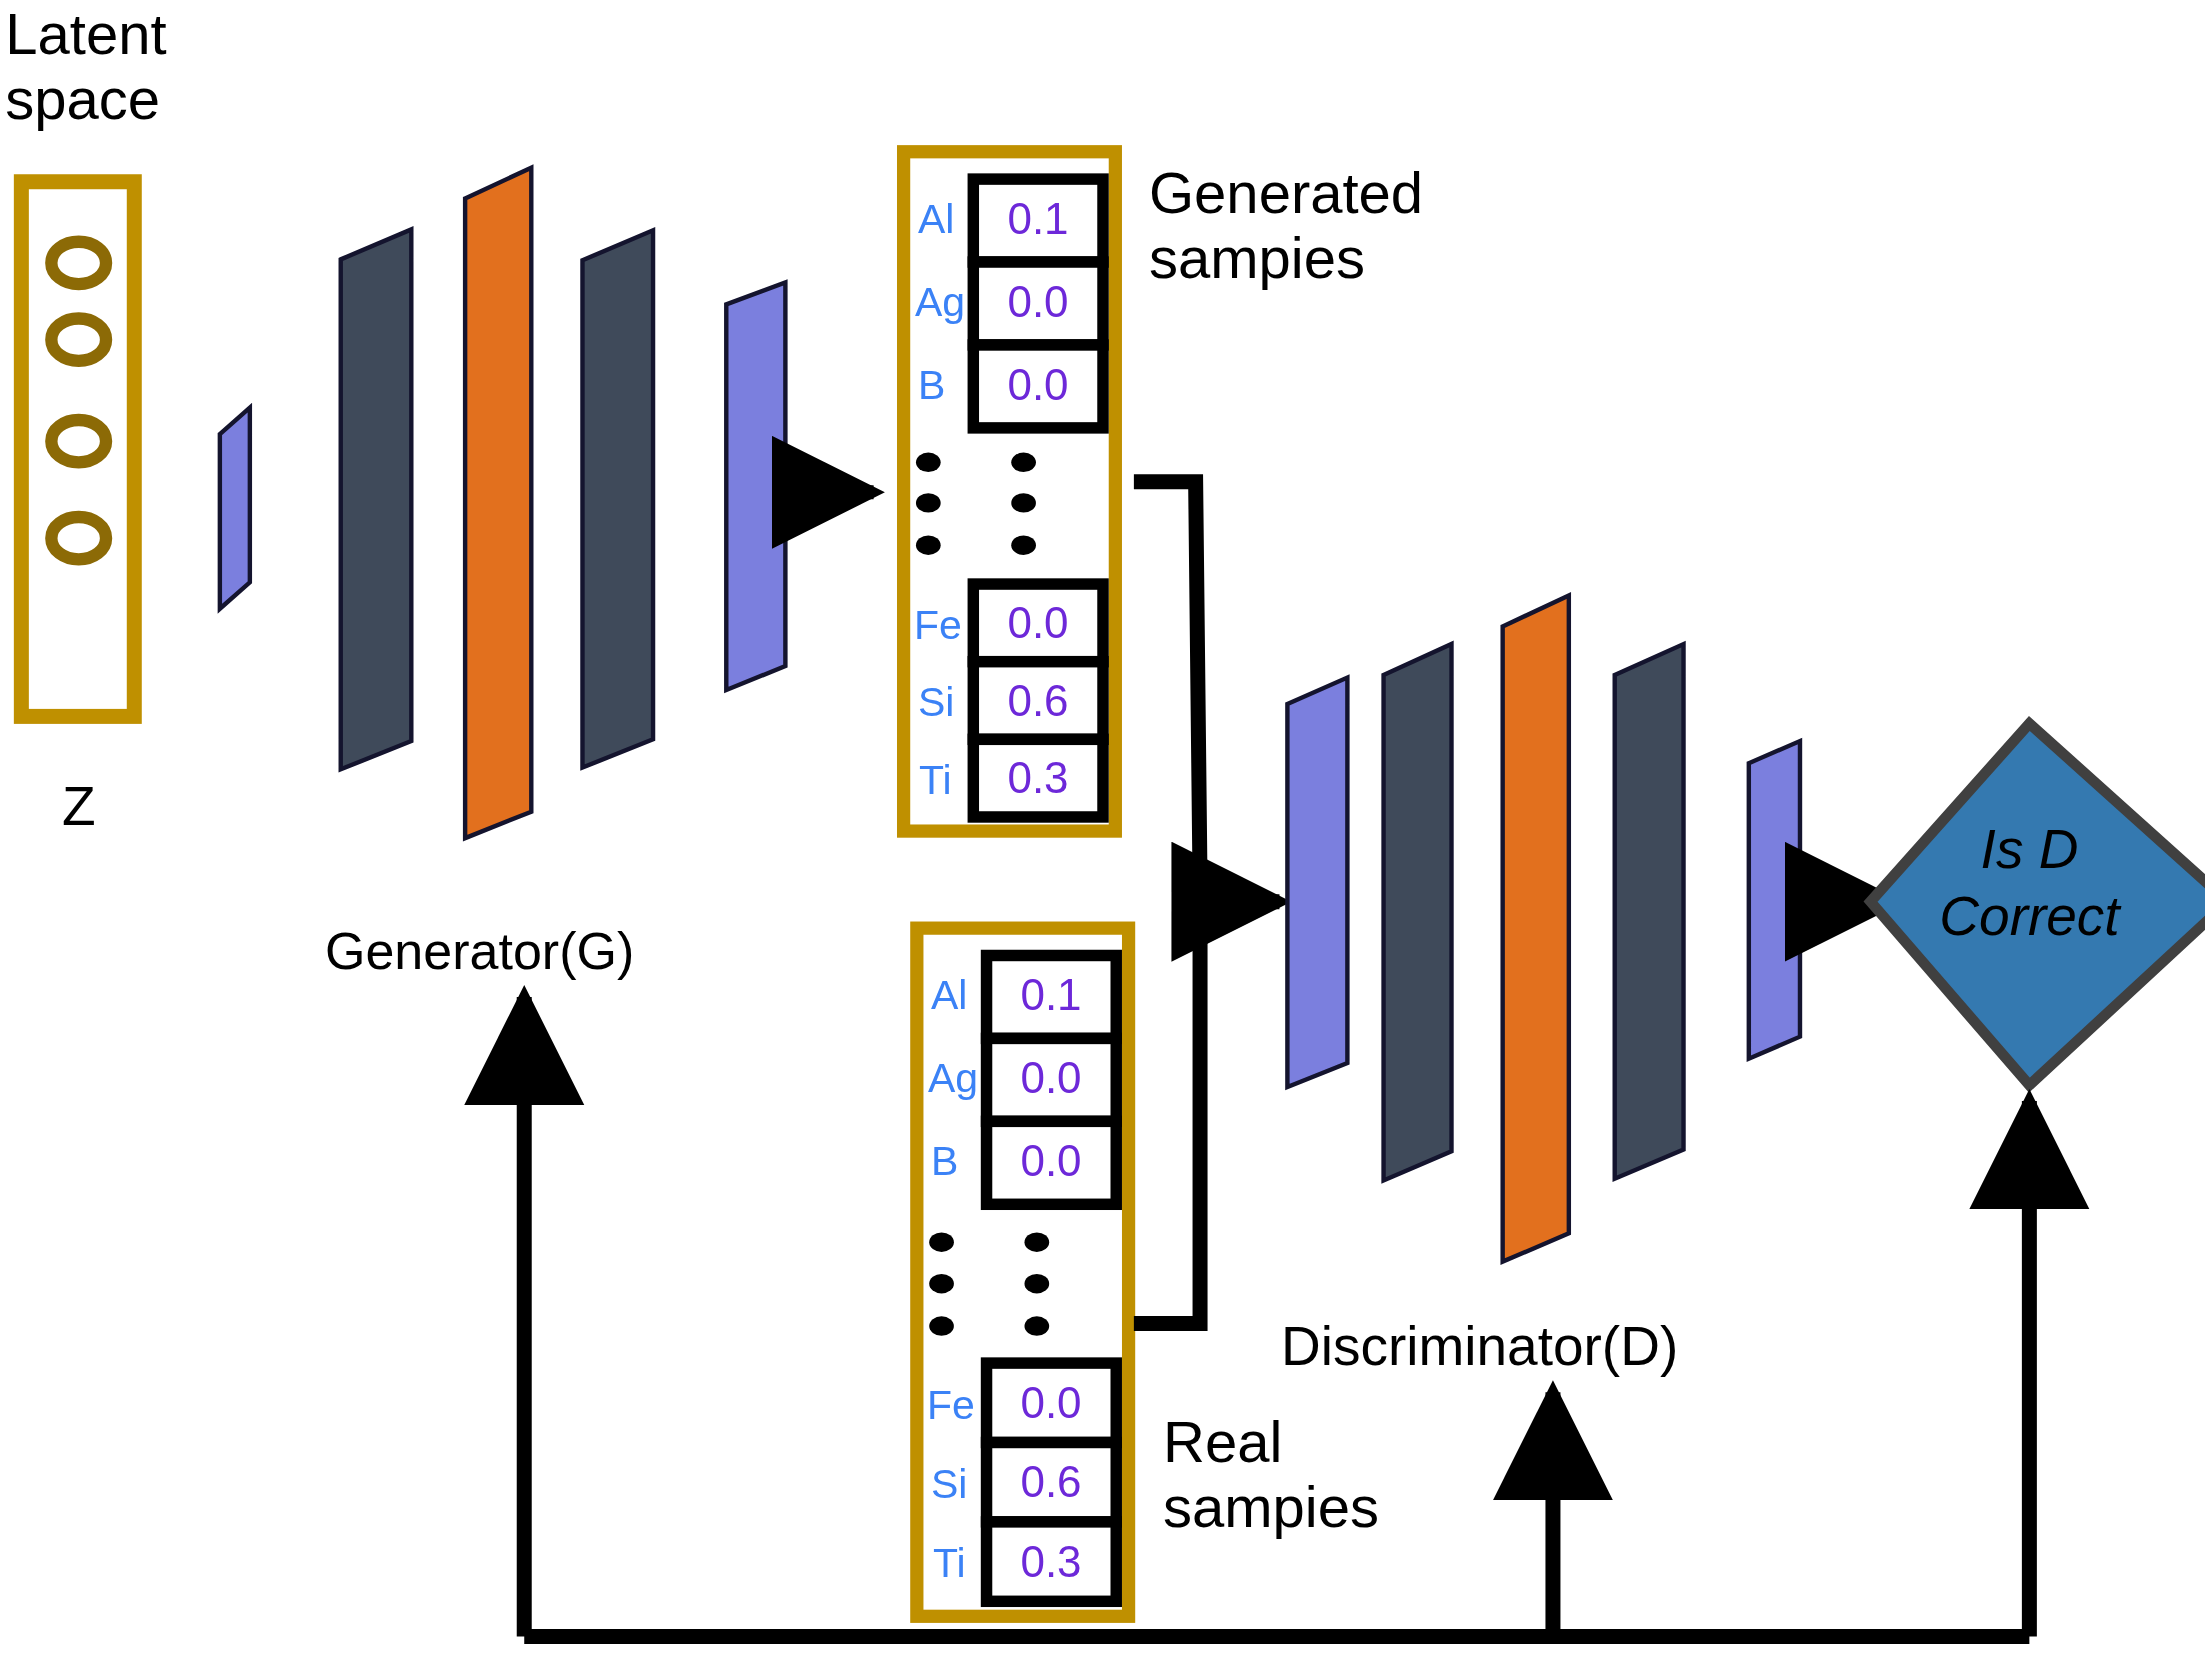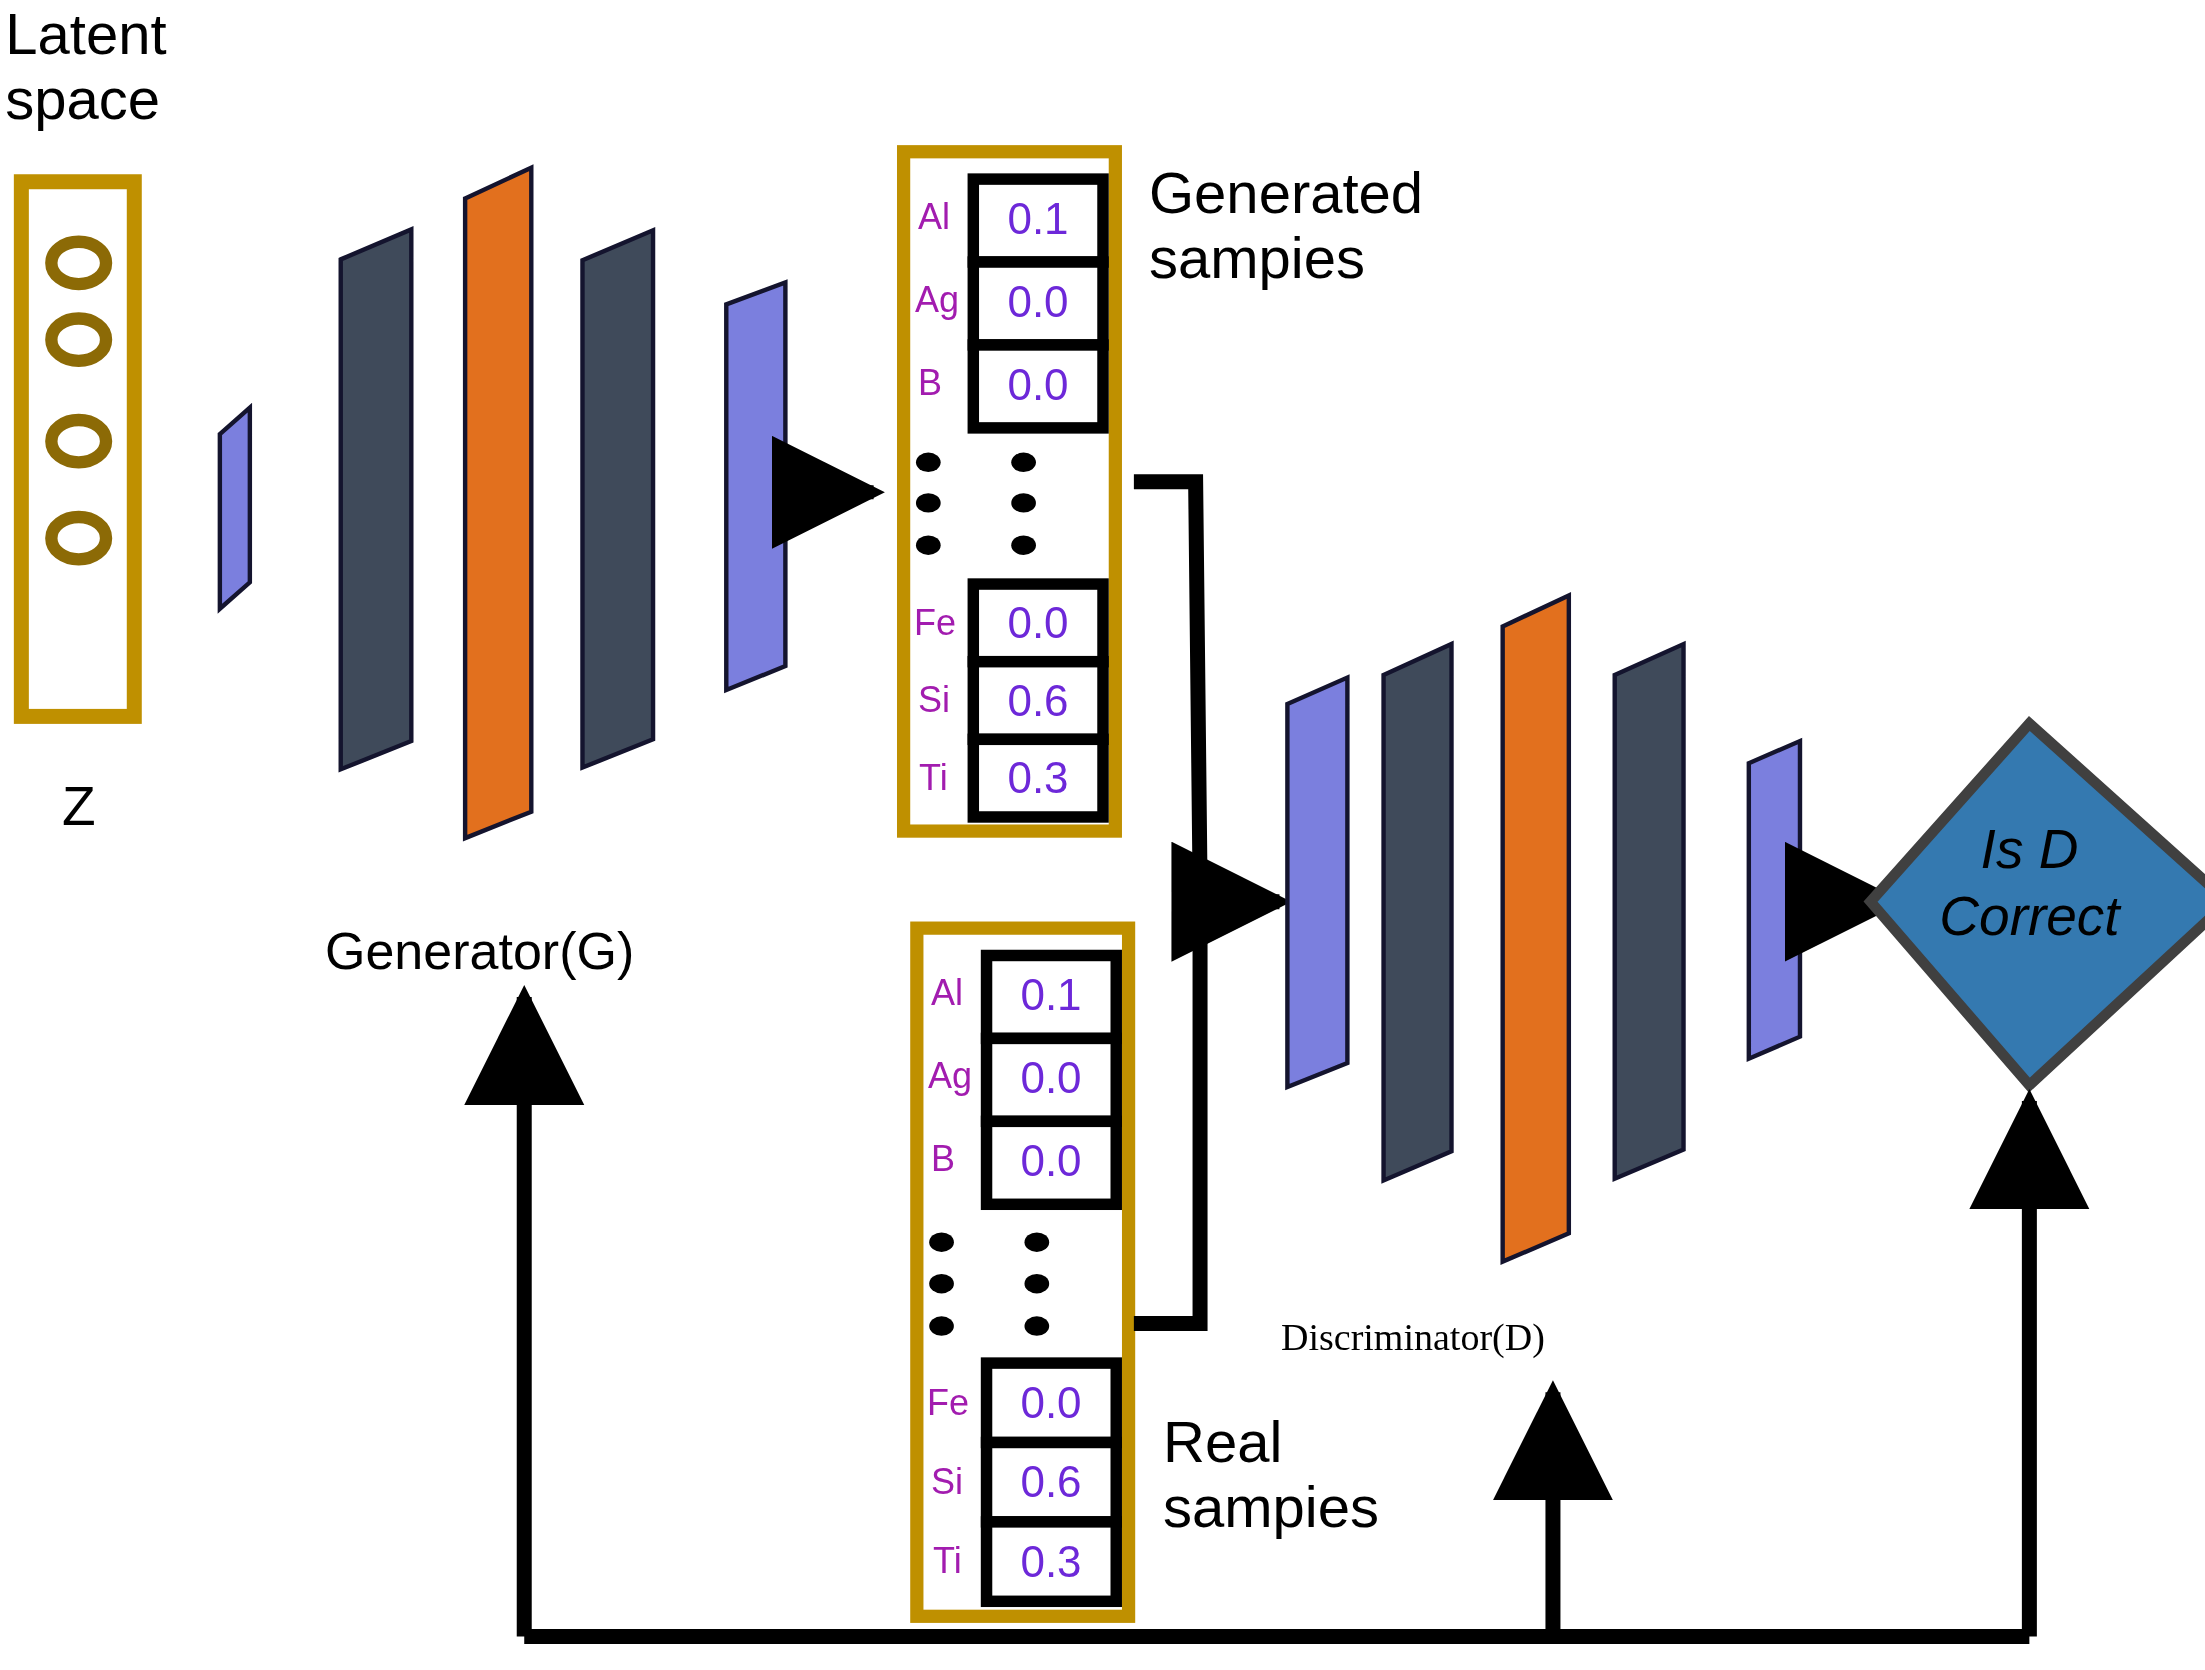--- a/index.html
+++ b/index.html
@@ -5,27 +5,27 @@
   html,body{margin:0;padding:0;background:#ffffff;}
   body{width:2206px;height:1671px;position:relative;overflow:hidden;
        font-family:"Liberation Sans","DejaVu Sans",sans-serif;color:#000;}
   #stage{position:absolute;left:0;top:0;width:1744px;height:1671px;}
   svg#canvas{position:absolute;left:0;top:0;width:2206px;height:1671px;}
 
   .lbl{position:absolute;white-space:pre;line-height:1.12;color:#000;}
   .lbl-latent{left:5.3px;top:1.8px;font-size:58px;}
   .lbl-z{left:62px;top:776px;font-size:55px;}
   .lbl-gen{left:325px;top:922px;font-size:52px;}
-  .lbl-disc{left:1281px;top:1316px;font-size:38px;font-family:Liberation Serif, serif;}
+  .lbl-disc{left:1281px;top:1316px;font-size:55px;}
   .lbl-fine{left:1648px;top:1526px;font-size:55px;}
   .lbl-gsamp{left:1149px;top:161px;font-size:58px;}
   .lbl-rsamp{left:1147px;top:1410px;font-size:58px;margin-left:16px;}
 
   .cellval{position:absolute;font-size:44px;text-align:center;color:#6d28d9;}
-  .rowlbl{position:absolute;font-size:36px;color:#a21caf;}
+  .rowlbl{position:absolute;font-size:41px;color:#3b82f6;}
   .diamondtxt{position:absolute;font-family:Liberation Sans, sans-serif;
               font-style:italic;font-size:55px;text-align:center;color:#000;line-height:1.22;}
 </style>
 </head>
 <body>
 
 <div id="stage">
 
 <svg id="canvas" viewBox="0 0 2500 1894">
   <defs>

